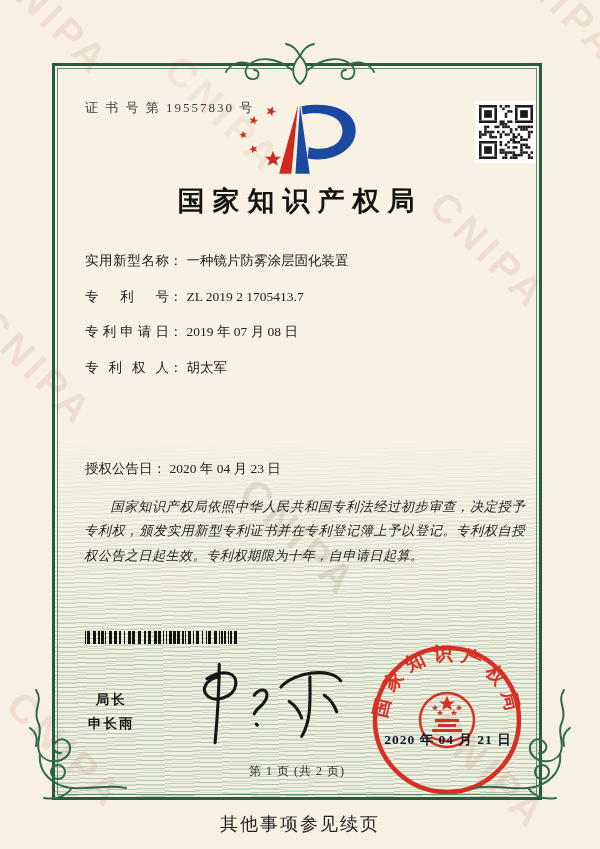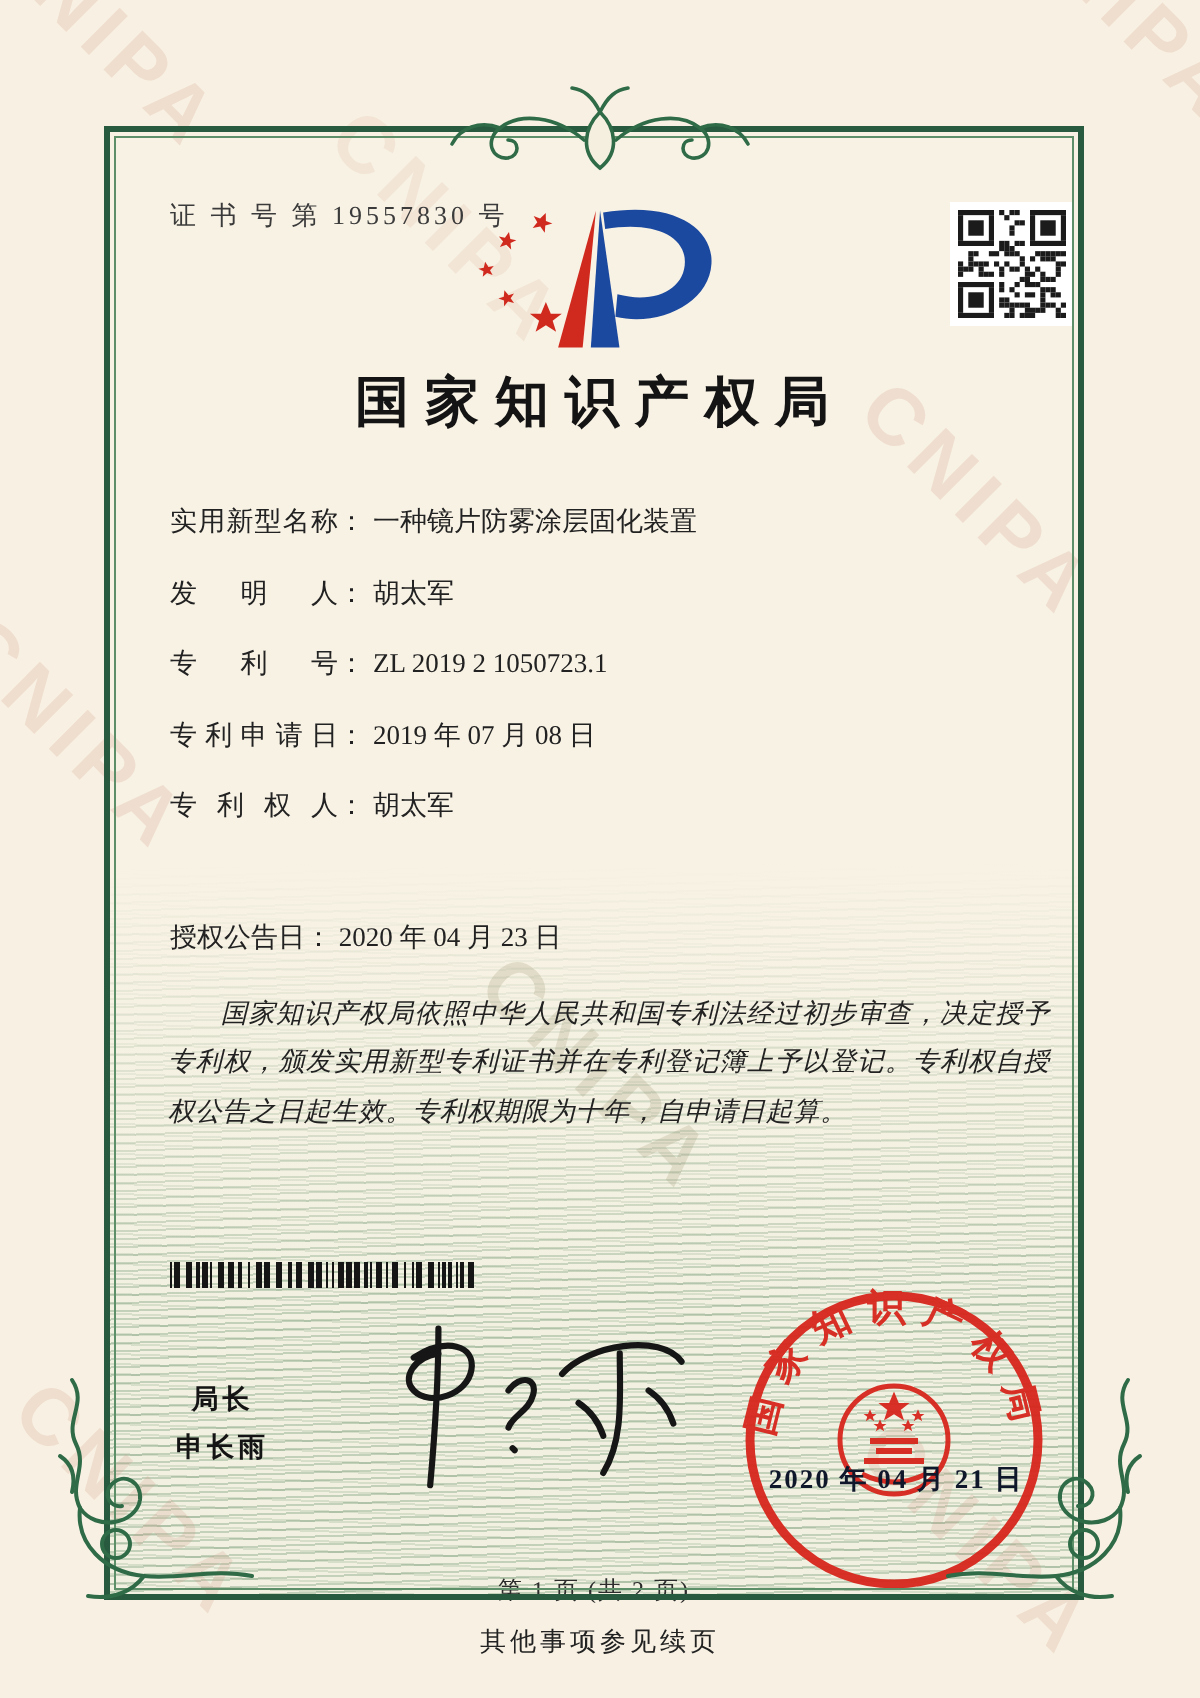--- a/index.html
+++ b/index.html
@@ -65,23 +65,23 @@
   .signoff { position:absolute; left:88px; top:688px; z-index:2;
              font-family:"Liberation Sans","DejaVu Sans",sans-serif; font-size:13.5px;
              font-weight:600; color:#141414; letter-spacing:2px; line-height:24px;text-align:center; }
   .signature { position:absolute; left:178px; top:660px; z-index:2; }
 
   .seal { position:absolute; left:368px; top:641px; z-index:2; opacity:.95; }
   .seal-date { position:absolute; left:372px; top:731px; width:152px; z-index:2;
                text-align:center; font-size:13.5px; font-weight:bold; letter-spacing:1px; color:#0f172a; }
 
   .page-no { position:absolute; left:52px; width:490px; top:763px; z-index:2;
-             text-align:center; font-size:12px; letter-spacing:1px; color:#2c2c2c;margin-top:24px; }
+             text-align:center; font-size:12px; letter-spacing:1px; color:#2c2c2c; }
   .footer-note { position:absolute; left:0; right:0; top:812px; z-index:2;
-                 text-align:center; font-size:13px; letter-spacing:2px; color:#222; }
+                 text-align:center; font-size:18px; letter-spacing:2px; color:#222; }
 </style>
 </head>
 <body>
 
 <div class="page">
 
   <div class="wm wm1">CNIPA</div>
   <div class="wm wm2">CNIPA</div>
   <div class="wm wm3">CNIPA</div>
   <div class="wm wm4">CNIPA</div>
@@ -239,22 +239,21 @@
         <rect x="13" y="20" width="1" height="1" fill="#1b1b1b"></rect>
         <rect x="14" y="20" width="1" height="1" fill="#1b1b1b"></rect>
         <rect x="19" y="20" width="1" height="1" fill="#1b1b1b"></rect>
         <rect x="20" y="20" width="1" height="1" fill="#1b1b1b"></rect>
       </svg></div>
 
   <h1 class="title">国家知识产权局</h1>
 
   <div class="fields">
       <div class="field-row"><span class="flabel">实用新型名称</span><span class="colon">：</span><span class="fvalue">一种镜片防雾涂层固化装置</span></div>
-      <div class="field-row"><span class="flabel">发明人</span><span class="colon">：</span><span class="fvalue">胡太军</span></div>
-      <div class="field-row"><span class="flabel">专利号</span><span class="colon">：</span><span class="fvalue">ZL 2019 2 1050723.1</span></div>
+      <div class="field-row"><span class="flabel">专利号</span><span class="colon">：</span><span class="fvalue">ZL 2019 2 1705413.7</span></div>
       <div class="field-row"><span class="flabel">专利申请日</span><span class="colon">：</span><span class="fvalue">2019 年 07 月 08 日</span></div>
       <div class="field-row"><span class="flabel">专利权人</span><span class="colon">：</span><span class="fvalue">胡太军</span></div>
     </div>
 
   <div class="grant">
     <span>授权公告日</span><span>：</span>
     <span>2020 年 04 月 23 日</span>
   </div>
 
   <div class="paras">

